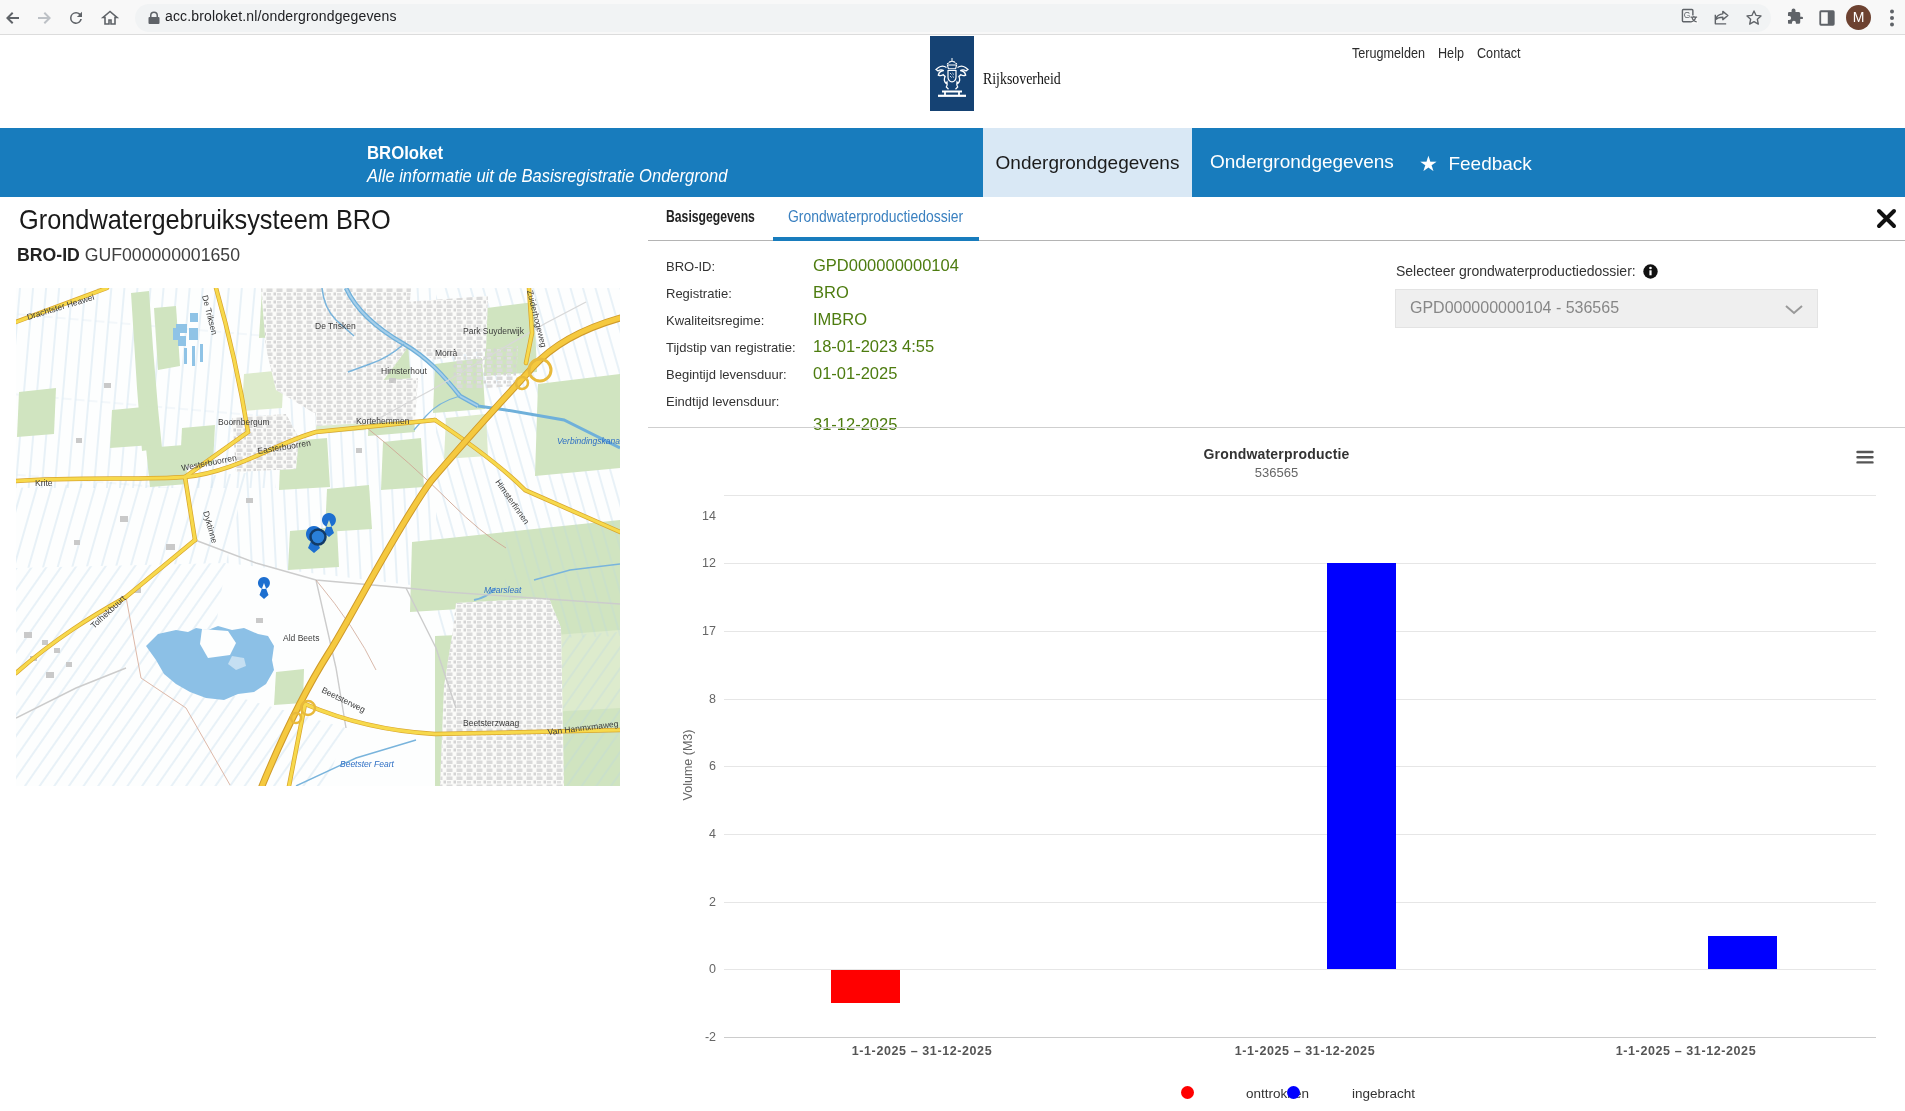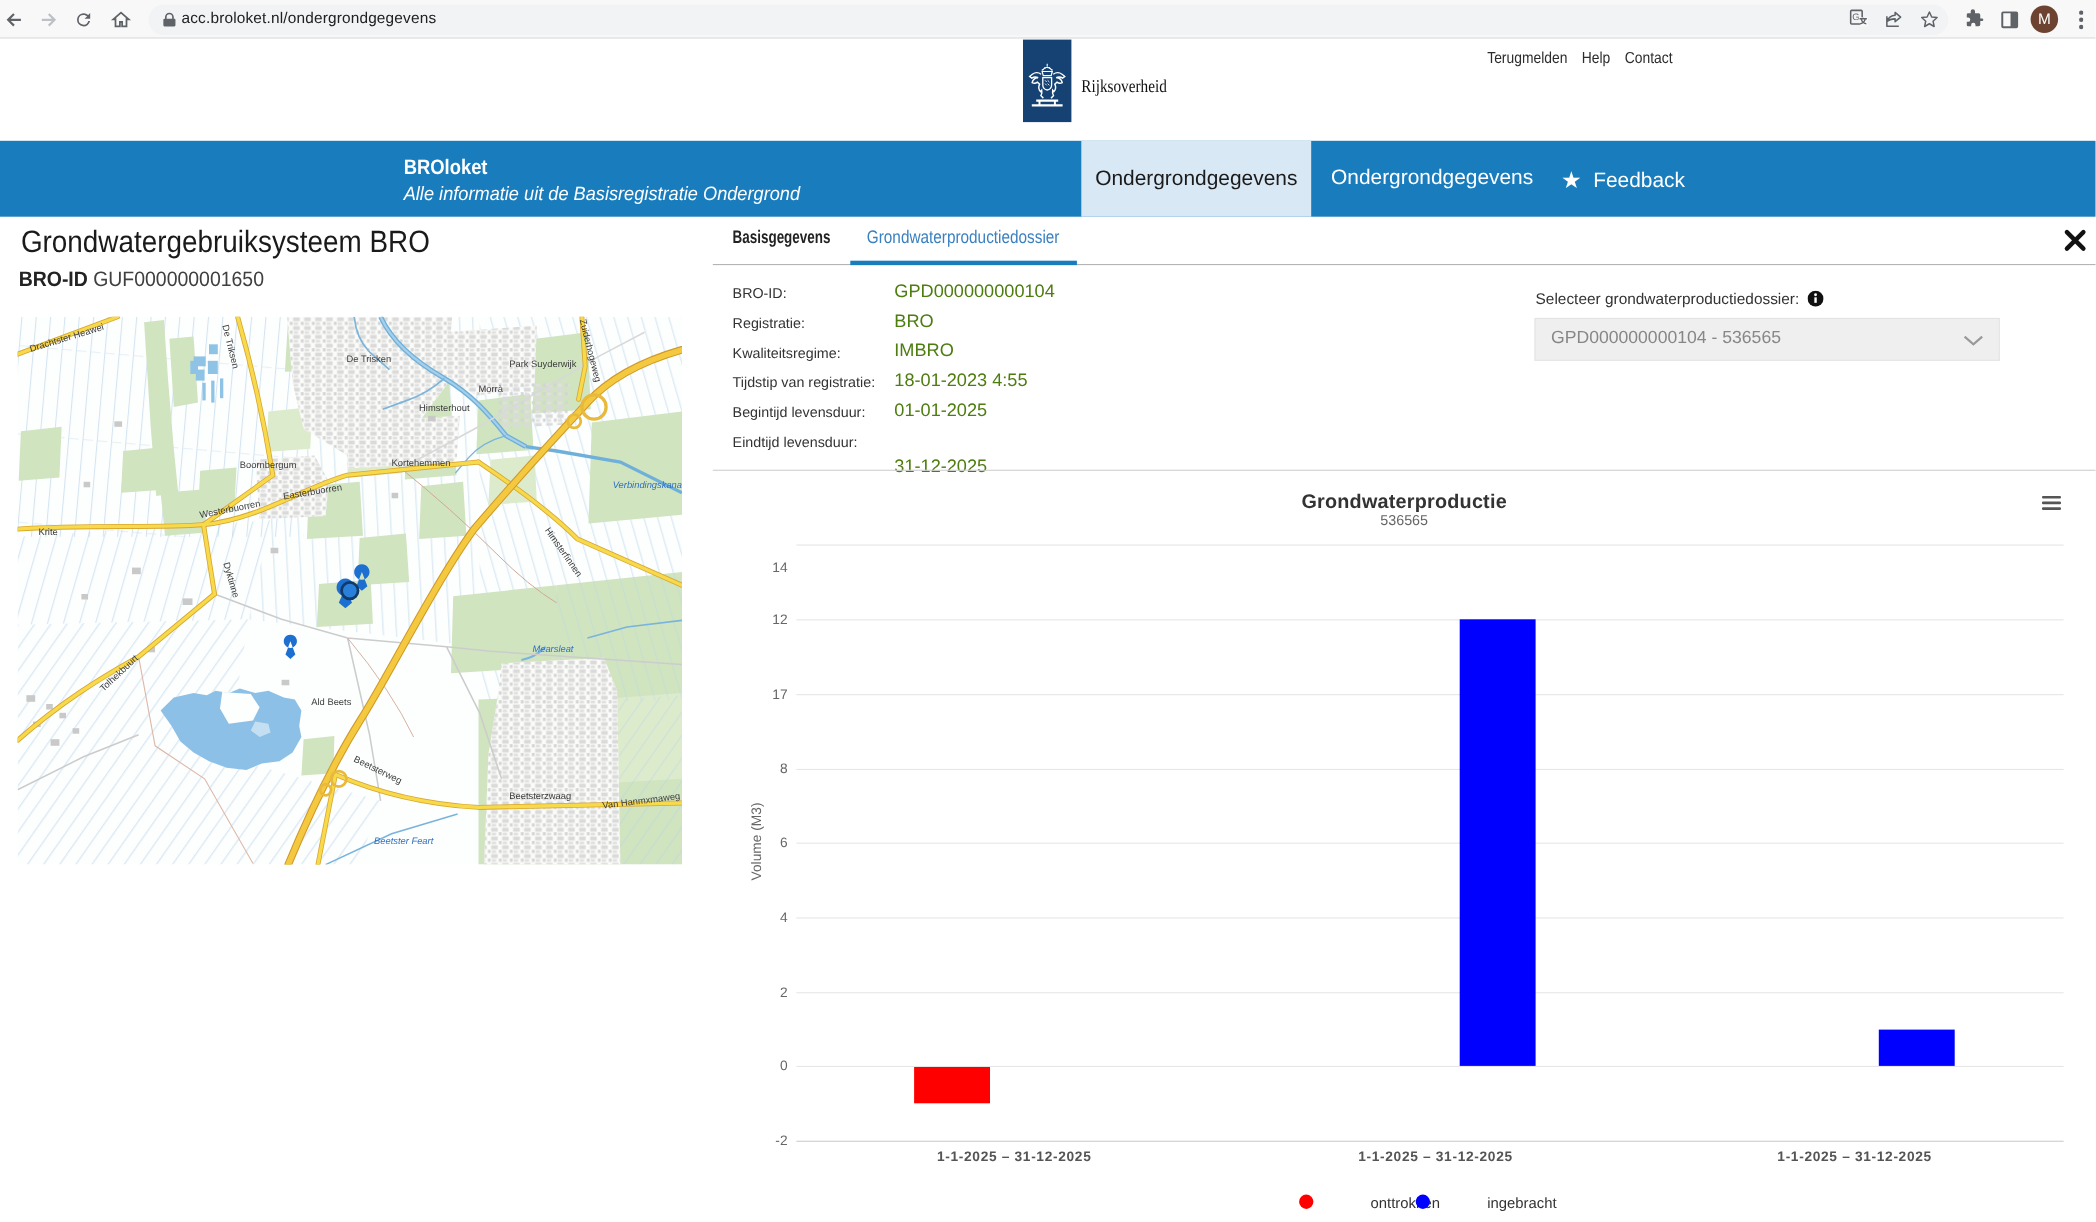--- a/index.html
+++ b/index.html
@@ -41,21 +41,21 @@
   #closex { position:absolute; left:1876px; top:208px; width:21px; height:21px; }
   .flabel { position:absolute; left:666px; font-size:13px; color:#333; }
   .fval { position:absolute; left:813px; font-size:16.5px; color:#4d7c0f; }
   #selline { position:absolute; left:1396px; top:263px; font-size:14px; color:#333; }
   #selbox { position:absolute; left:1395px; top:289px; width:423px; height:39px; background:#efefef;
     border:1px solid #e3e3e3; }
   #seltext { position:absolute; left:14px; top:9px; font-size:16px; color:#878787; }
   #sep2 { position:absolute; left:648px; top:427px; width:1257px; height:1px; background:#cfcfcf; }
   
   #ctitle { position:absolute; left:648px; top:446px; width:1257px; text-align:center;
-    font-size:18px; font-weight:bold; color:#333; letter-spacing:0.2px; }
+    font-size:14px; font-weight:bold; color:#333; letter-spacing:0.2px; }
   #csub { position:absolute; left:648px; top:465px; width:1257px; text-align:center;
     font-size:13px; color:#666; }
   .ylab { position:absolute; width:40px; text-align:right; font-size:12.5px; color:#666; }
   .grid { position:absolute; left:724px; width:1152px; height:1px; background:#e6e6e6; }
   #yaxis-title { position:absolute; left:648px; top:758px; font-size:12.5px; color:#666;
     transform:rotate(-90deg); transform-origin:center; width:80px; text-align:center; }
   .bar { position:absolute; }
   .xlab { position:absolute; top:1044px; width:240px; text-align:center; font-size:12.5px; color:#555;
     letter-spacing:0.6px;font-weight:bold; }
   .leg { position:absolute; top:1086px; font-size:13.5px; color:#333;margin-left:46px; }

